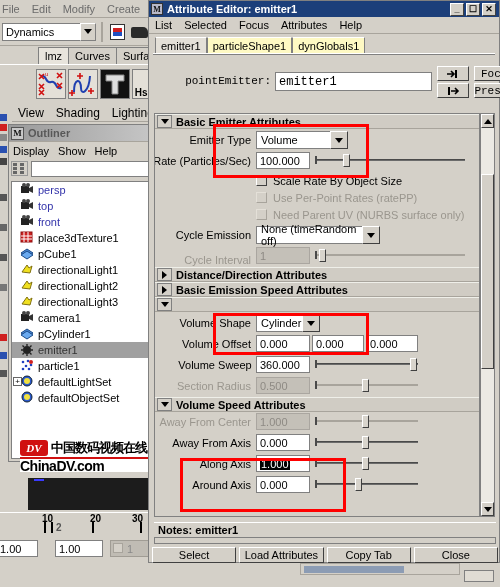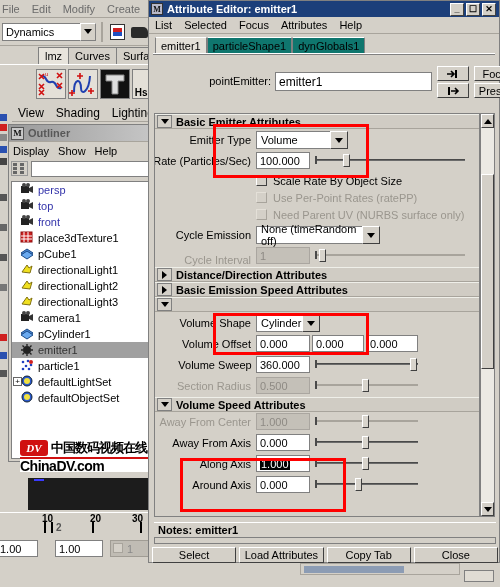--- a/index.html
+++ b/index.html
@@ -151,26 +151,26 @@
           font-size:9px; font-weight:bold; color:#000; line-height:9px; }
 
   .ae-menu { height:17px; background:#d4d0c8; display:flex; align-items:center;
              gap:12px; padding-left:6px; border-bottom:1px solid #a8a49c; }
   .ae-menu span { font-size:11px; color:#000; }
 
   .ae-tabs { height:19px; background:#d4d0c8; display:flex; align-items:flex-end;
              padding-left:6px; padding-top:3px; }
   .ae-tab { height:16px; padding:0 5px; font-size:11px; display:flex; align-items:center;
             border-left:1px solid #808080; border-right:1px solid #808080;
-            border-top:1px solid #fff; background:#0f766e; color:#000; }
+            border-top:1px solid #fff; background:#fef9c3; color:#000; }
   .ae-tab.active { background:#e4e0d8; border-top:1px solid #fff; font-weight:normal; }
   .tabline { height:2px; background:#fff; border-bottom:1px solid #808080; margin:0 4px; }
 
   
-  .ae-top { height:46px; position:relative; padding-left:17px; }
+  .ae-top { height:46px; position:relative; padding-left:17px;font-family:Liberation Mono, monospace; }
   .lbl-right { font-size:11px; color:#000; text-align:right; }
   .txtfield { background:#ffffff; border:1px solid #808080; height:17px;
               font-size:11px; display:flex; align-items:center; padding-left:3px; color:#000; }
   .txtfield.gray { background:#c4c0b8; border-color:#aaa6a0; color:#8e8a84; }
   .btn3d { background:#d4d0c8; border:1px solid #404040;
            border-top-color:#ffffff; border-left-color:#ffffff;
            display:flex; align-items:center; justify-content:center;
            font-size:11px; color:#000; }
 
   

